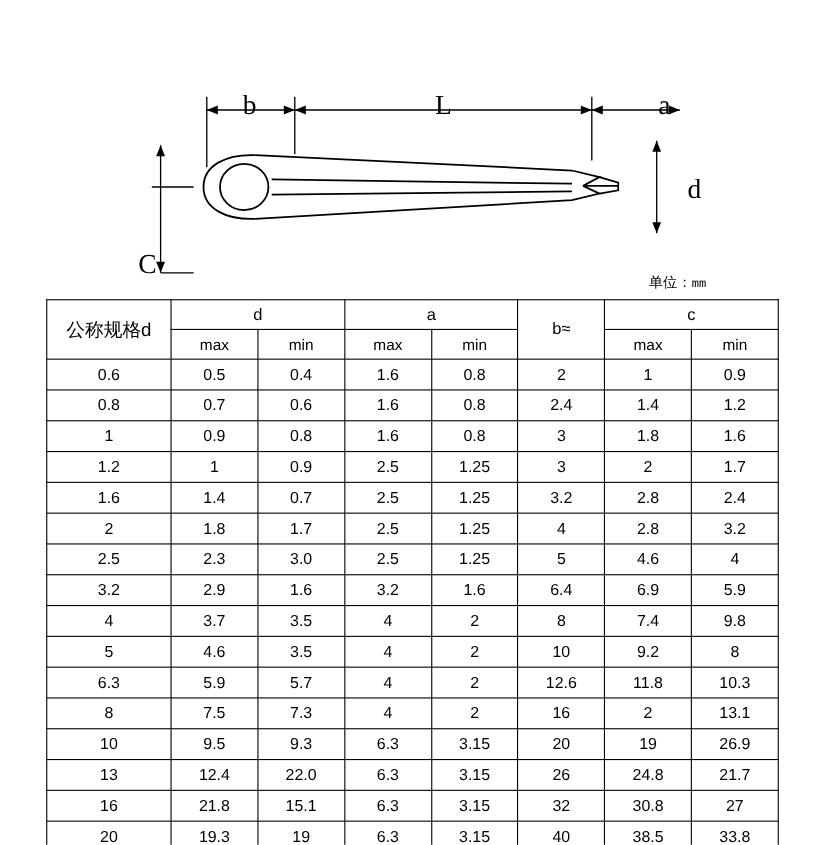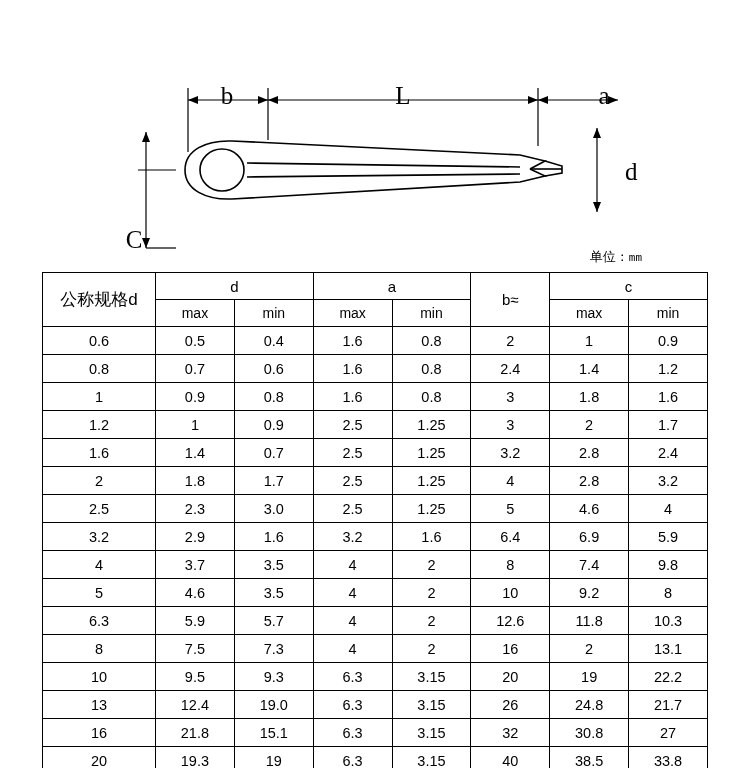--- a/index.html
+++ b/index.html
@@ -294,26 +294,26 @@
             <td>13.1</td>
           </tr>
           <tr>
             <td>10</td>
             <td>9.5</td>
             <td>9.3</td>
             <td>6.3</td>
             <td>3.15</td>
             <td>20</td>
             <td>19</td>
-            <td>22.2</td>
+            <td>26.9</td>
           </tr>
           <tr>
             <td>13</td>
             <td>12.4</td>
-            <td>19.0</td>
+            <td>22.0</td>
             <td>6.3</td>
             <td>3.15</td>
             <td>26</td>
             <td>24.8</td>
             <td>21.7</td>
           </tr>
           <tr>
             <td>16</td>
             <td>21.8</td>
             <td>15.1</td>

